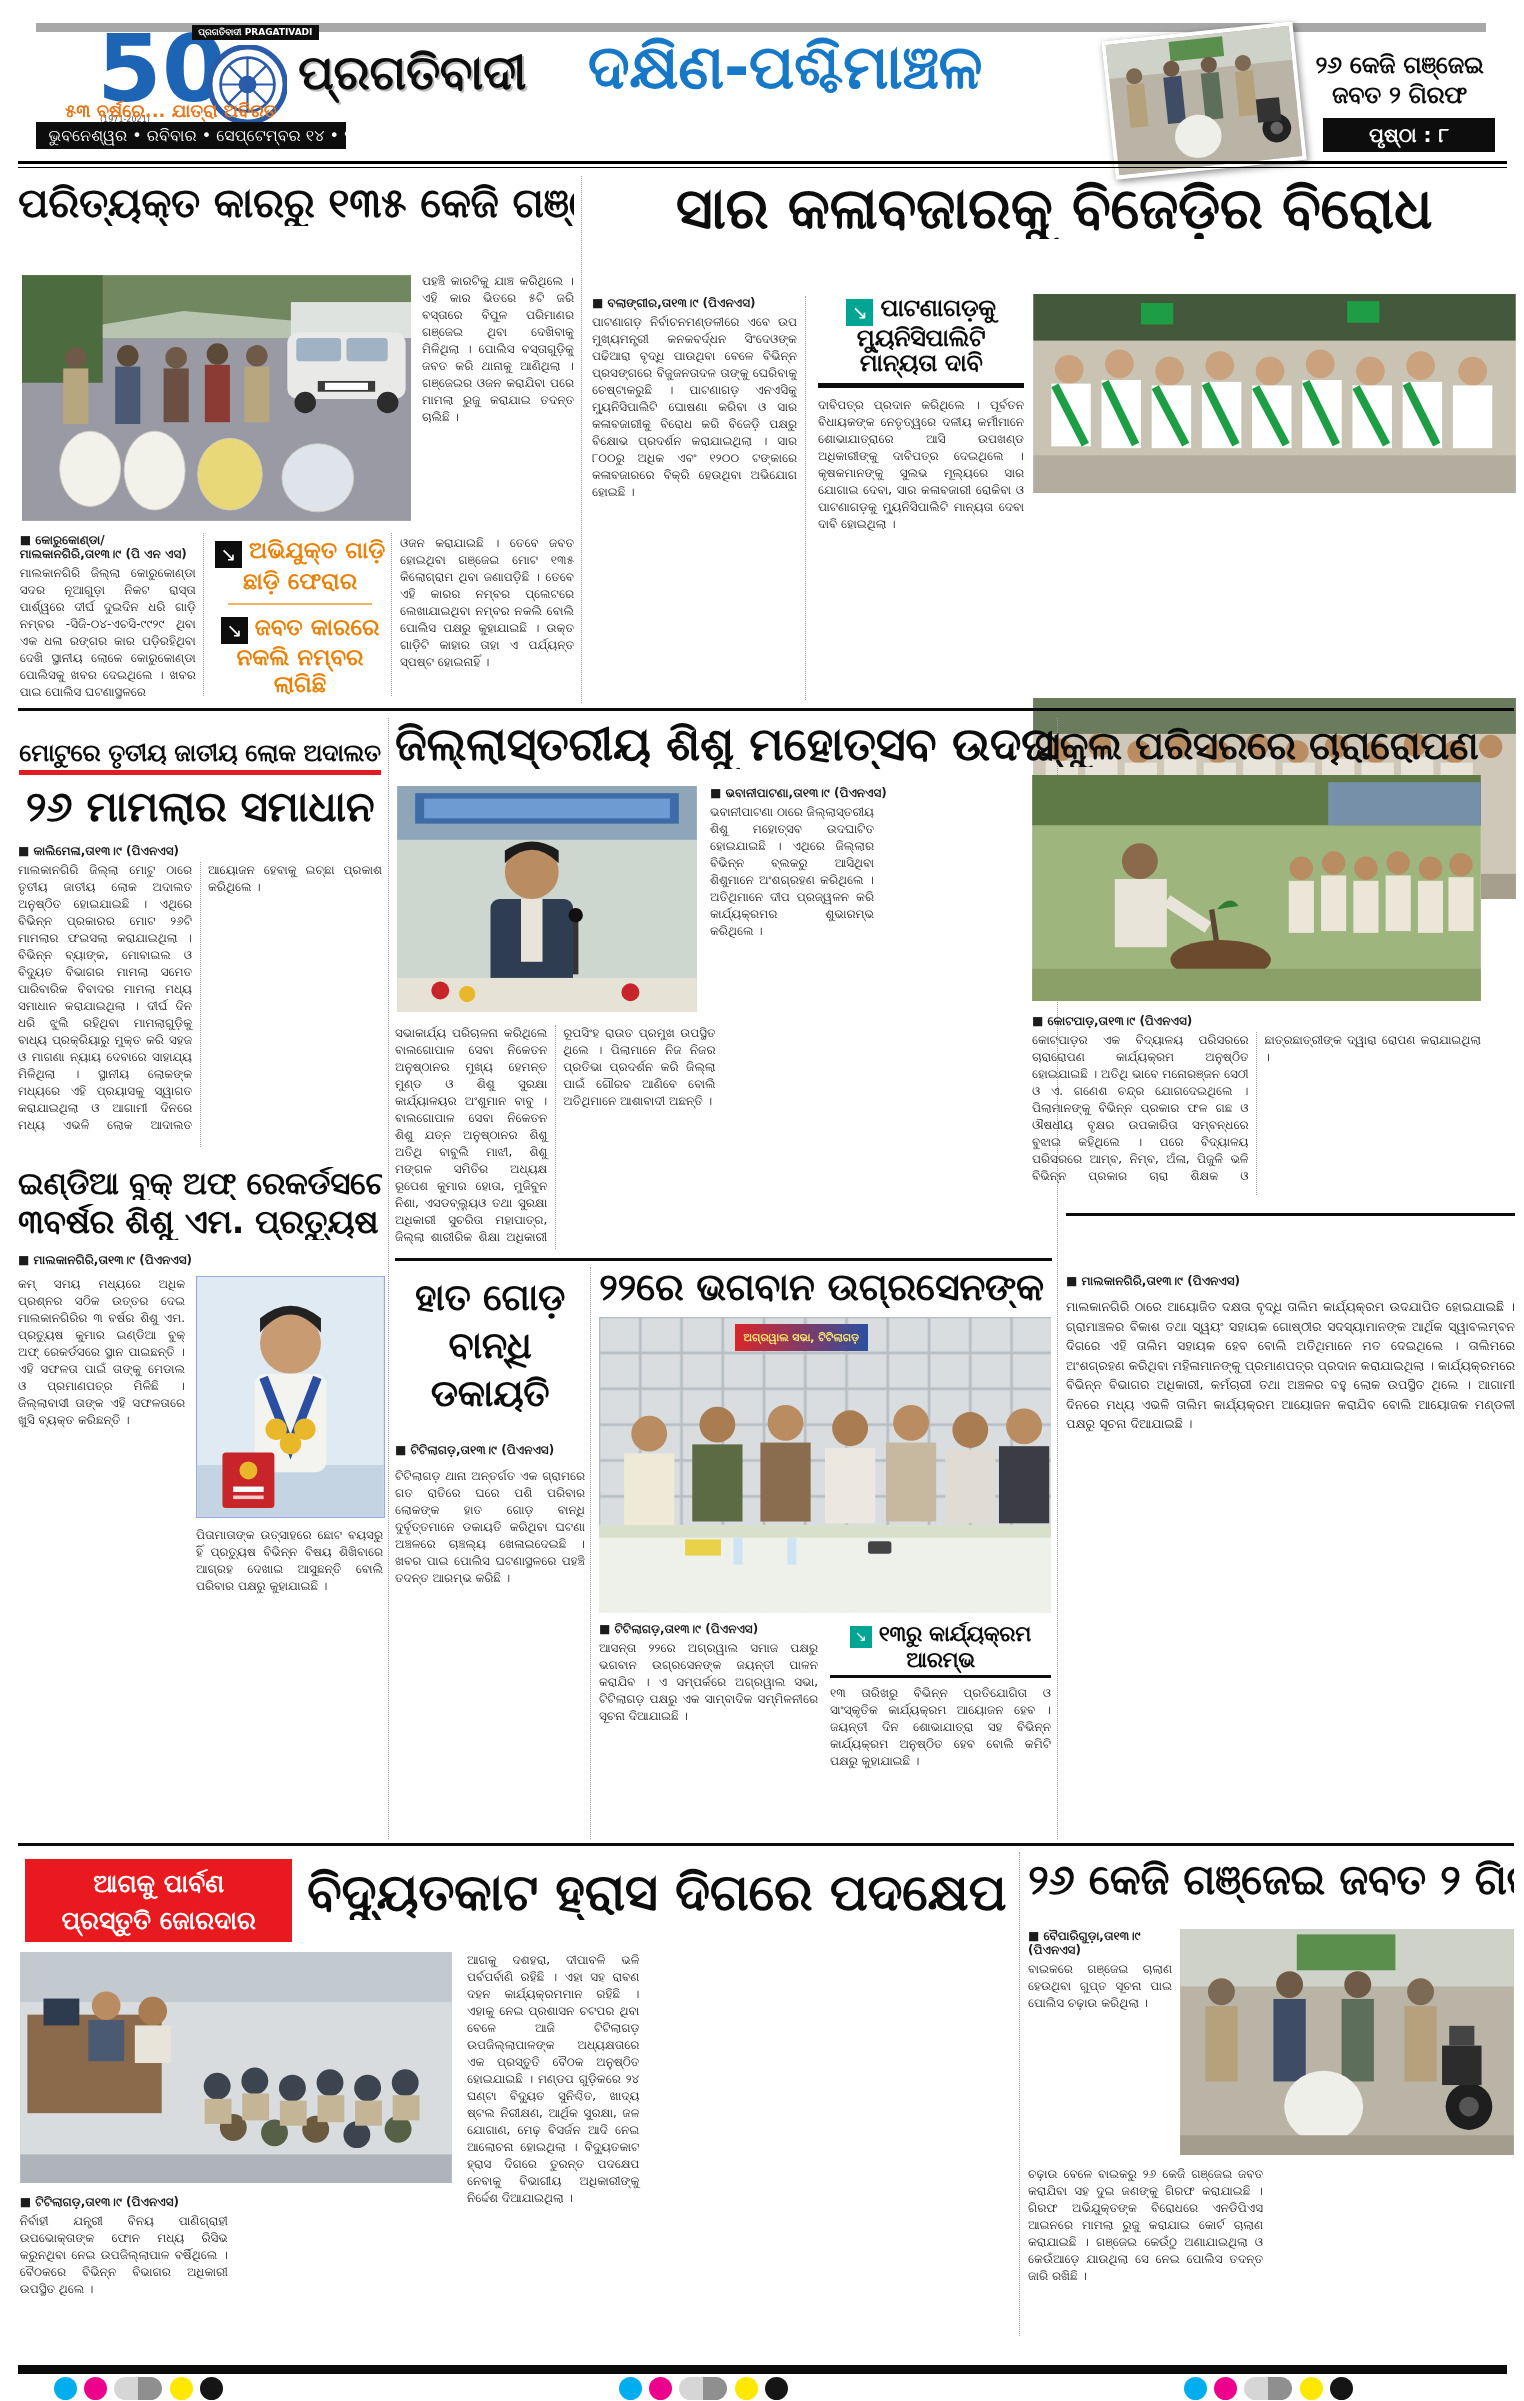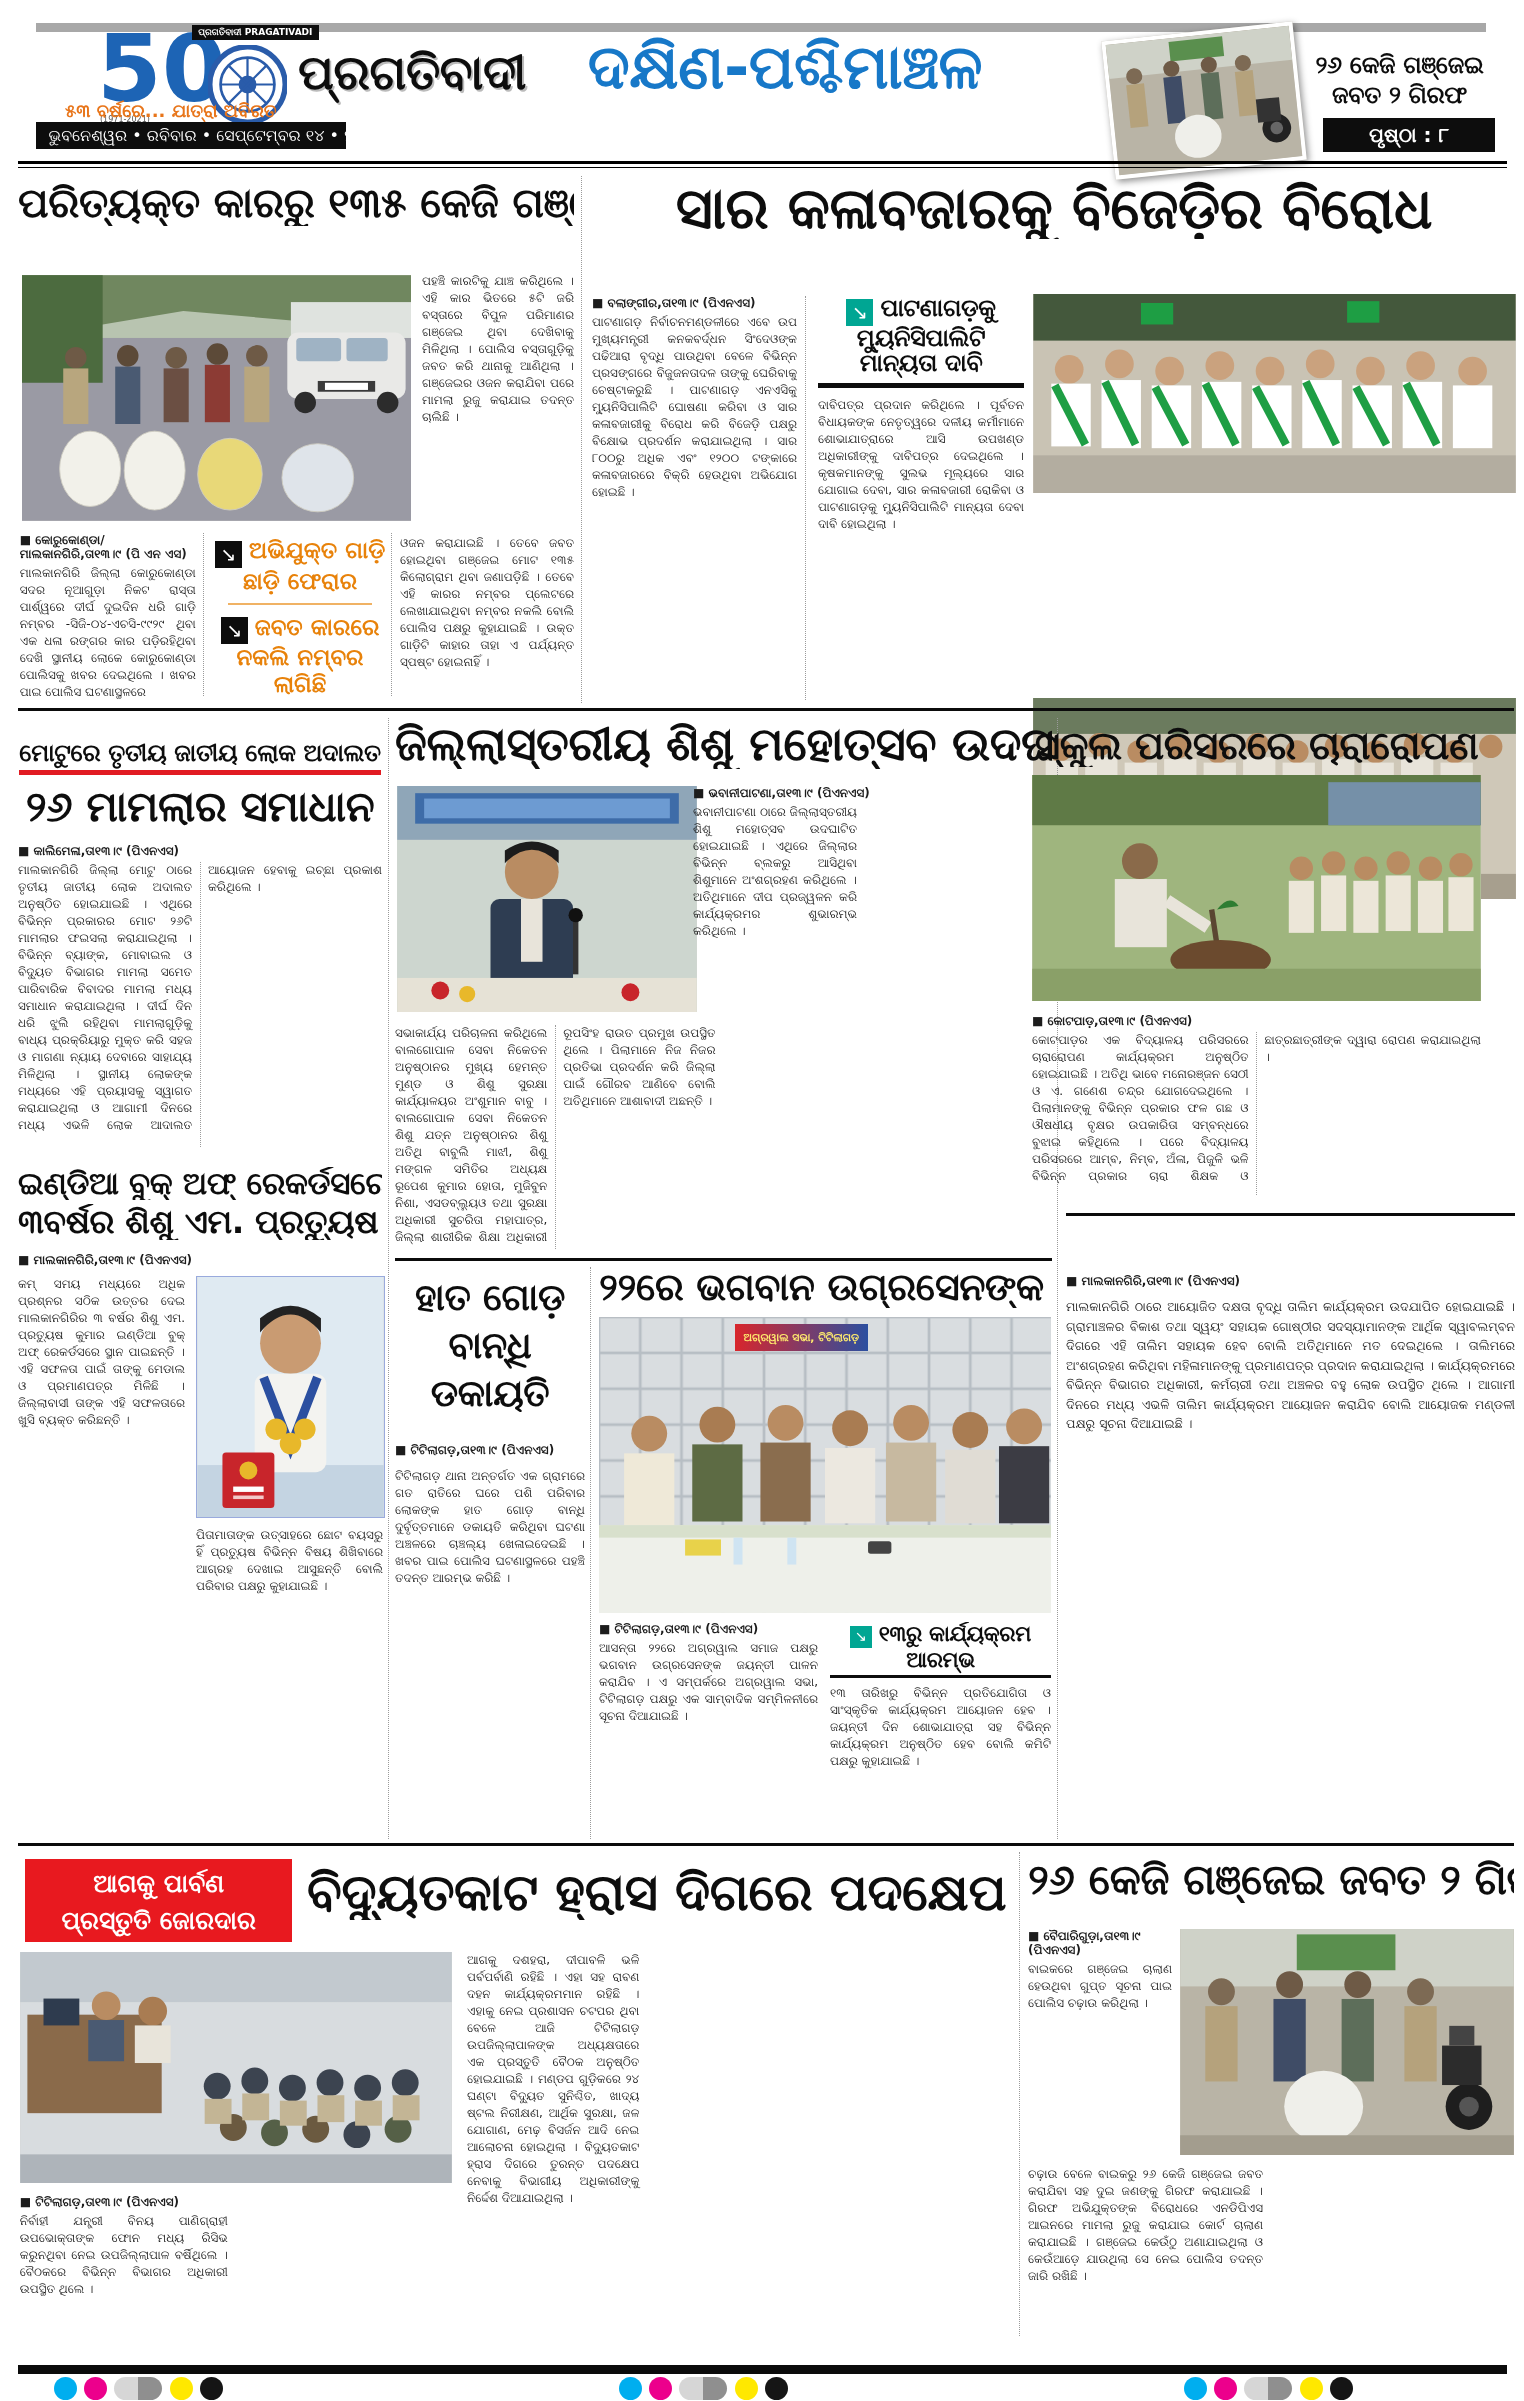--- a/index.html
+++ b/index.html
@@ -311,21 +311,21 @@
         <rect x="138" y="126" width="24" height="70" fill="#e8e4da"></rect>
         <rect x="196" y="150" width="6" height="60" fill="#333"></rect>
         <circle cx="199" cy="144" r="8" fill="#111"></circle>
         <rect y="214" width="334" height="38" fill="#e6e2d6"></rect>
         <circle cx="48" cy="228" r="10" fill="#c8252b"></circle>
           <circle cx="78" cy="232" r="9" fill="#e8b82a"></circle>
           <circle cx="260" cy="230" r="10" fill="#c8252b"></circle>
       </svg>
     </div>
 
-    <div class="abs" style="left:298px;top:68px;width:344px;height:226px;">
+    <div class="abs" style="left:315px;top:68px;width:344px;height:226px;">
       <div class="byline">■ ଭବାନୀପାଟଣା,ତା୧୩।୯ (ପିଏନଏସ)</div>
       <div class="cols2 body-txt" style="height:199px;">ଭବାନୀପାଟଣା ଠାରେ ଜିଲ୍ଲାସ୍ତରୀୟ ଶିଶୁ ମହୋତ୍ସବ ଉଦଘାଟିତ ହୋଇଯାଇଛି । ଏଥିରେ ଜିଲ୍ଲାର ବିଭିନ୍ନ ବ୍ଲକରୁ ଆସିଥିବା ଶିଶୁମାନେ ଅଂଶଗ୍ରହଣ କରିଥିଲେ । ଅତିଥିମାନେ ଦୀପ ପ୍ରଜ୍ୱଳନ କରି କାର୍ଯ୍ୟକ୍ରମର ଶୁଭାରମ୍ଭ କରିଥିଲେ ।</div>
     </div>
 
     <div class="abs cols4 body-txt" style="left:0;top:307px;width:657px;height:224px;">ସଭାକାର୍ଯ୍ୟ ପରିଚାଳନା କରିଥିଲେ ବାଲଗୋପାଳ ସେବା ନିକେତନ ଅନୁଷ୍ଠାନର ମୁଖ୍ୟ ହେମନ୍ତ ମୁଣ୍ଡ ଓ ଶିଶୁ ସୁରକ୍ଷା କାର୍ଯ୍ୟାଳୟର ଅଂଶୁମାନ ବାବୁ । ବାଲଗୋପାଳ ସେବା ନିକେତନ ଶିଶୁ ଯତ୍ନ ଅନୁଷ୍ଠାନର ଶିଶୁ ଅତିଥି ବାବୁଲି ମାଝୀ, ଶିଶୁ ମଙ୍ଗଳ ସମିତିର ଅଧ୍ୟକ୍ଷ ରୂପେଶ କୁମାର ହୋତା, ମୁଜିବୁନ ନିଶା, ଏସଡବ୍ଲ୍ୟୁଓ ତଥା ସୁରକ୍ଷା ଅଧିକାରୀ ସୁଚରିତା ମହାପାତ୍ର, ଜିଲ୍ଲା ଶାରୀରିକ ଶିକ୍ଷା ଅଧିକାରୀ ରୂପସିଂହ ରାଉତ ପ୍ରମୁଖ ଉପସ୍ଥିତ ଥିଲେ । ପିଲାମାନେ ନିଜ ନିଜର ପ୍ରତିଭା ପ୍ରଦର୍ଶନ କରି ଜିଲ୍ଲା ପାଇଁ ଗୌରବ ଆଣିବେ ବୋଲି ଅତିଥିମାନେ ଆଶାବାଦୀ ଅଛନ୍ତି ।</div>
   </section>
 
   <div class="abs hrule" style="left:395px;top:1258px;width:657px;height:2.7px;"></div>
 
   <section class="abs" style="left:395px;top:1267px;width:190px;height:572px;">

